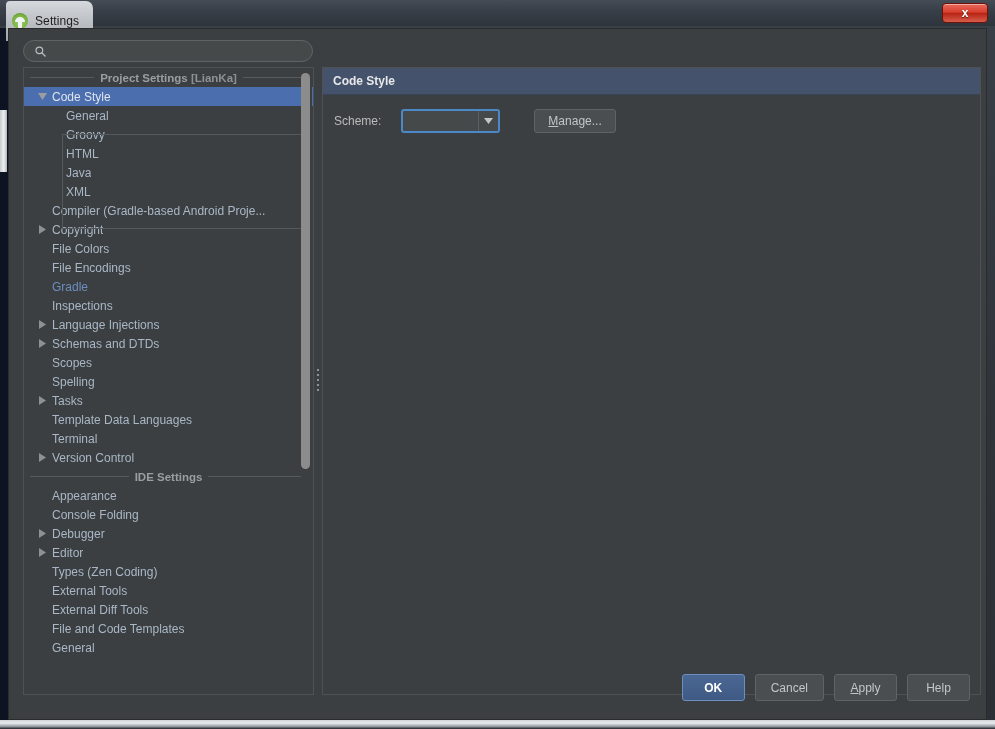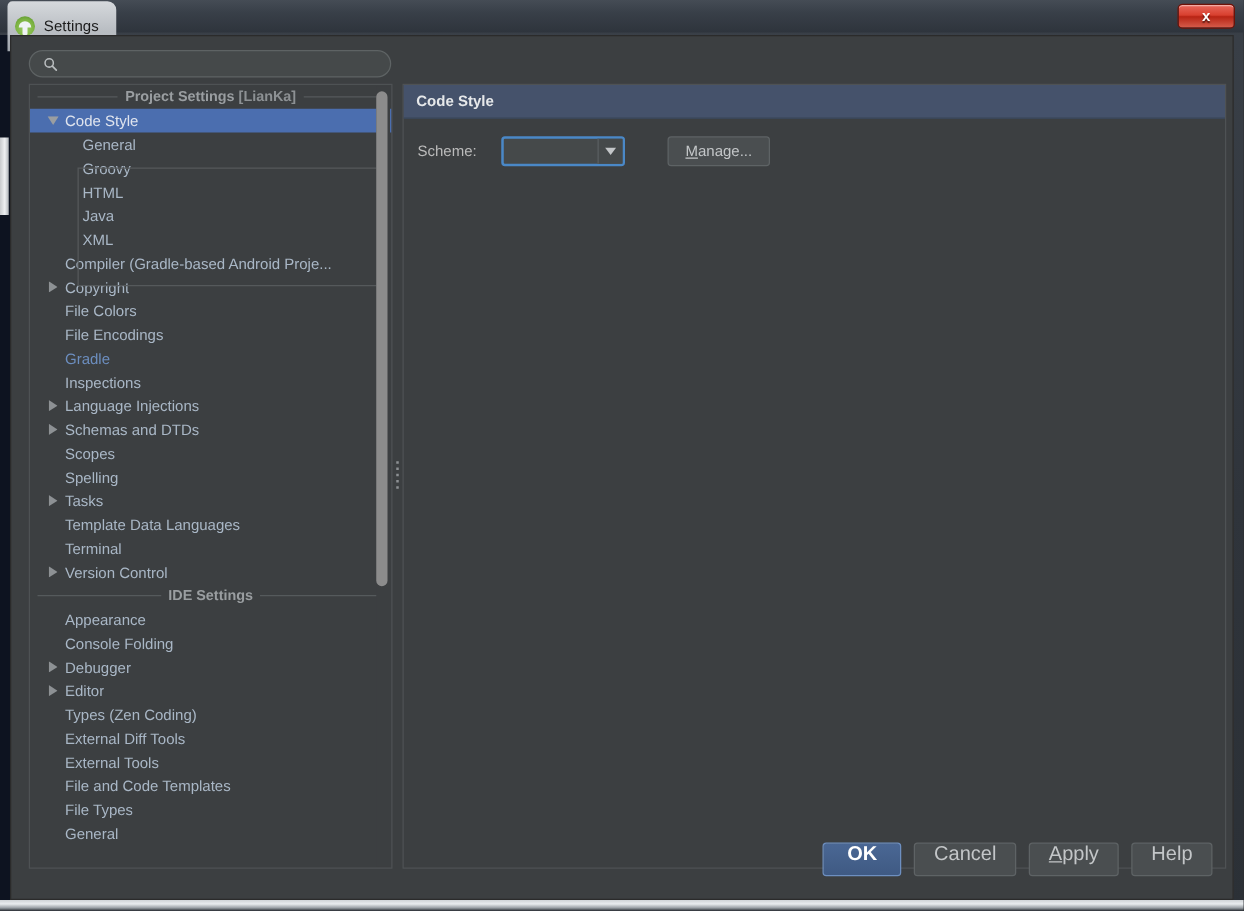--- a/index.html
+++ b/index.html
@@ -191,22 +191,22 @@
   .mnemonic { text-decoration: underline; }
 
   
   #footer {
     position: absolute; right: 16px; bottom: 18px;
     display: flex; align-items: center; gap: 10px;
   }
   .dlg-button {
     height: 27px; min-width: 63px; padding: 0 15px;
     background: #4a4e50; border: 1px solid #5e6365; border-radius: 3px;
-    display: flex; justify-content: center;
-    font-size: 16px; color: #c3c6c8; cursor: pointer; margin-top: 32px;
+    display: flex; align-items: center; justify-content: center;
+    font-size: 12px; color: #c3c6c8; cursor: pointer; margin-top: 32px;
   }
   .dlg-button.default {
     background: linear-gradient(180deg,#4a6794 0%, #3f5a83 100%);
     border: 1px solid #6d8fc0;
     box-shadow: 0 0 0 1px #2e4straight;
     color: #ffffff; font-weight: bold;
   }
 </style>
 </head>
 <body>
@@ -370,33 +370,29 @@
               </svg>
             </span>
             <span class="row-label">Editor</span>
           </div>
           <div class="tree-row">
             <span class="twisty"></span>
             <span class="row-label">Types (Zen Coding)</span>
           </div>
           <div class="tree-row">
             <span class="twisty"></span>
+            <span class="row-label">External Tools</span>
+          </div>
+          <div class="tree-row">
+            <span class="twisty"></span>
             <span class="row-label">External Diff Tools</span>
           </div>
           <div class="tree-row">
             <span class="twisty"></span>
-            <span class="row-label">External Tools</span>
-          </div>
-          <div class="tree-row">
-            <span class="twisty"></span>
             <span class="row-label">File and Code Templates</span>
-          </div>
-          <div class="tree-row">
-            <span class="twisty"></span>
-            <span class="row-label">File Types</span>
           </div>
           <div class="tree-row">
             <span class="twisty"></span>
             <span class="row-label">General</span>
           </div>
         </div>
       <div id="child-group"></div>
       <div id="tree-scrollbar-track">
         <div id="tree-scrollbar-thumb"></div>
       </div>

